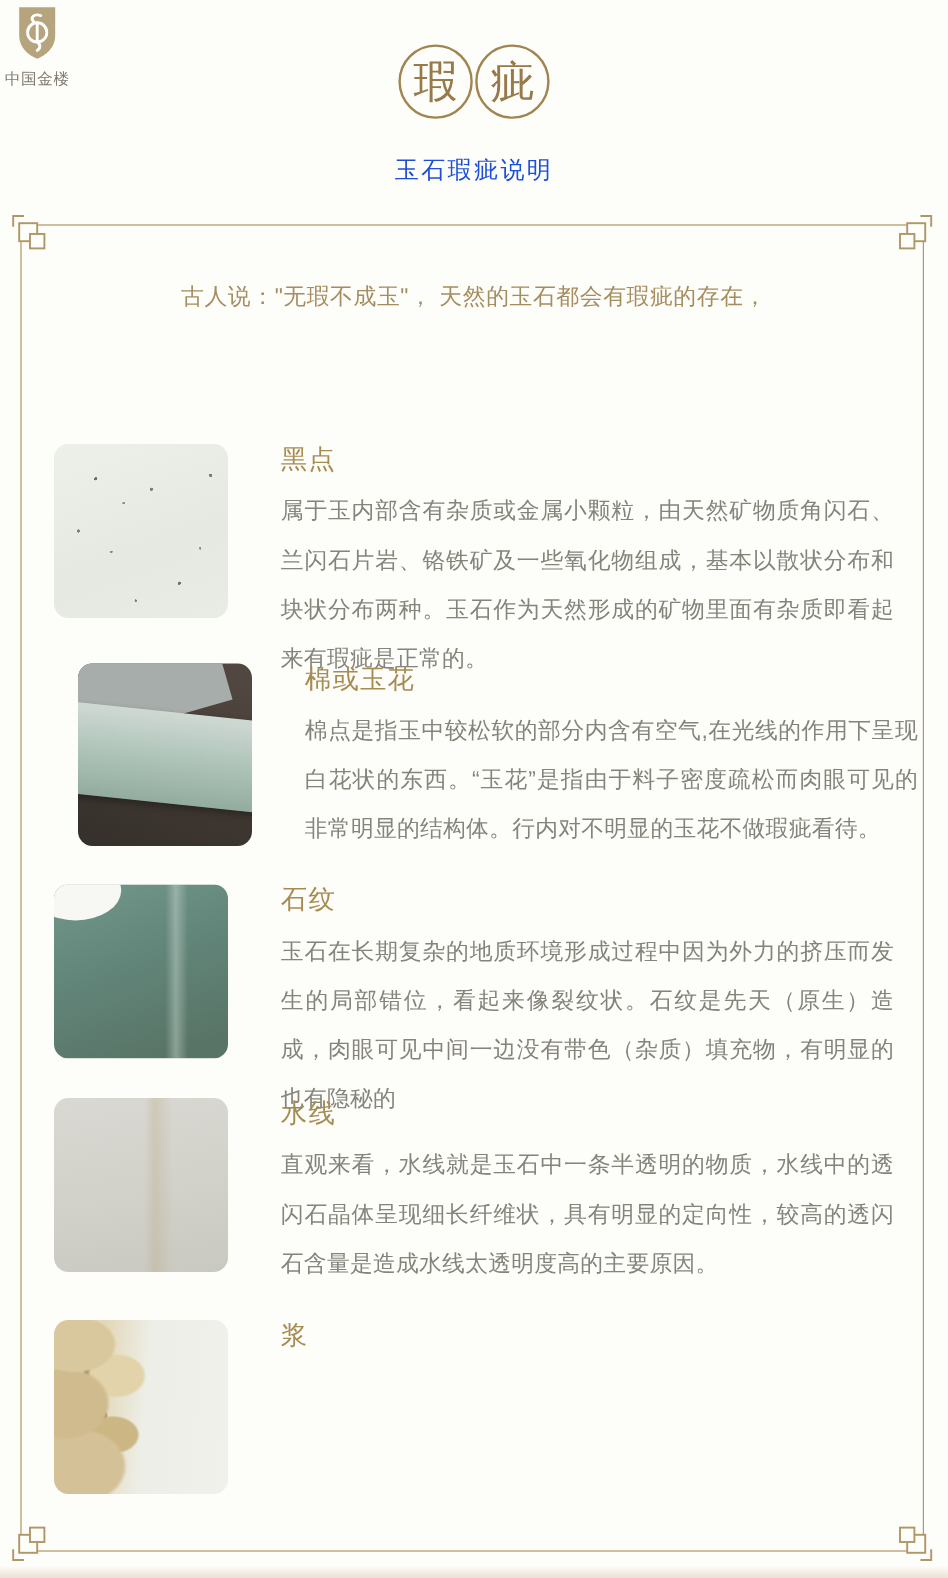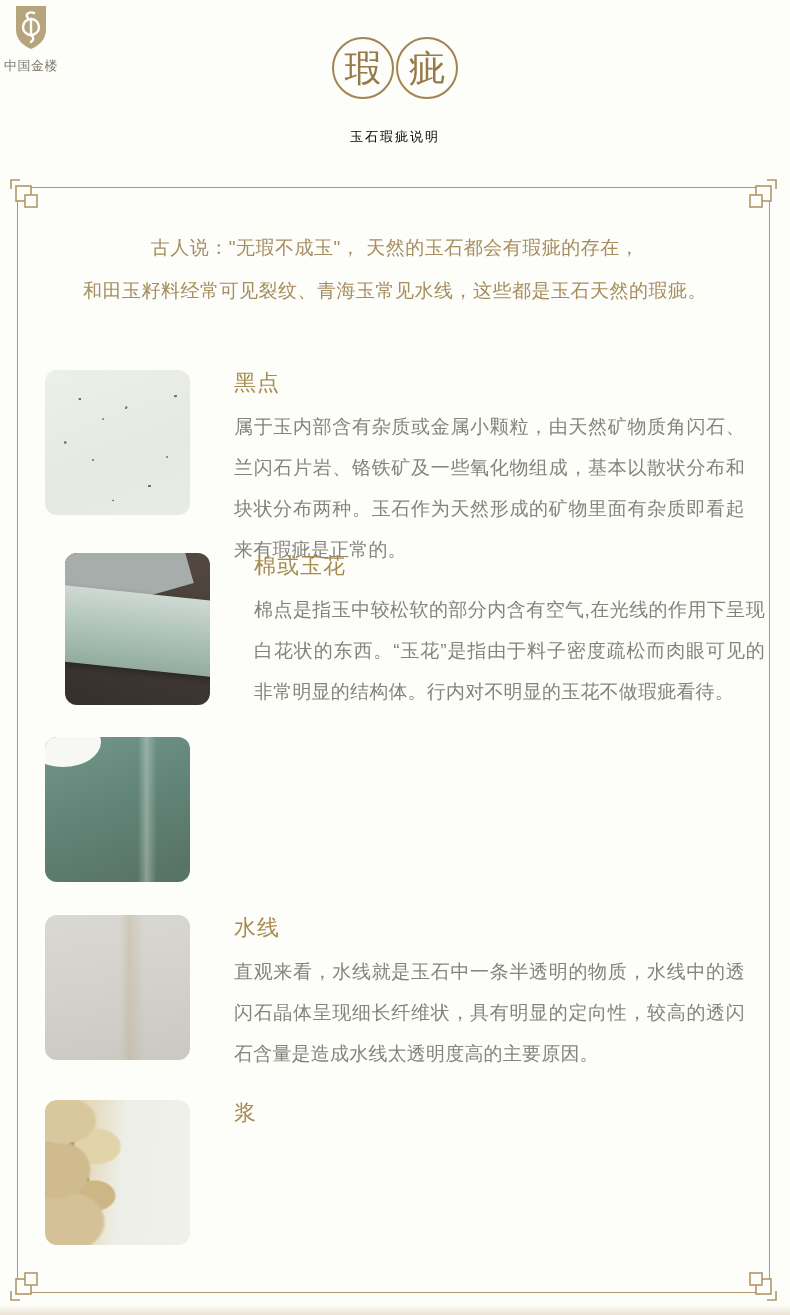--- a/index.html
+++ b/index.html
@@ -7,21 +7,21 @@
         font-family:"Liberation Sans",sans-serif;}
   
   .logo{position:absolute;left:3px;top:4px;width:56px;text-align:center;}
   .logo svg{display:block;margin:0 auto;}
   .logo-label{margin-top:7px;font-size:13px;color:#7f7a6d;letter-spacing:0.5px;white-space:nowrap;}
   .seal-row{position:absolute;left:0;right:0;top:37px;display:flex;justify-content:center;}
   .seal-circle{width:58px;height:58px;border:2px solid #a18550;border-radius:50%;
                display:flex;align-items:center;justify-content:center;margin:0 1px;background:transparent;}
   .seal-char{font-family:"DejaVu Serif",serif;font-size:37px;color:#97794a;line-height:1;}
   .subtitle{position:absolute;left:0;right:0;top:128px;text-align:center;
-            font-size:13px;color:#000000;letter-spacing:2px;}
+            font-size:20px;color:#1d4ed8;letter-spacing:2px;}
   
   .frame{position:absolute;left:17px;top:187px;width:751px;height:1104px;
          border:1.5px solid #b09768;}
   .corner{position:absolute;width:40px;height:40px;}
   .corner.tl{left:-11px;top:-11px;}
   .corner.tr{right:-11px;top:-11px;transform:scaleX(-1);}
   .corner.bl{left:-11px;bottom:-11px;transform:scaleY(-1);}
   .corner.br{right:-11px;bottom:-11px;transform:scale(-1,-1);}
   
   .intro{position:absolute;left:0;right:0;top:226px;text-align:center;
@@ -128,41 +128,44 @@
       <svg width="40" height="40" viewBox="0 0 40 40">
         <path d="M13 3 L4 3 L4 12" fill="none" stroke="#b09768" stroke-width="1.6"></path>
         <rect x="9" y="9" width="15" height="15" fill="#fdfdfa" stroke="#b09768" stroke-width="1.6"></rect>
         <rect x="18" y="18" width="12" height="12" fill="#fdfdfa" stroke="#b09768" stroke-width="1.6"></rect>
       </svg>
     </span>
   </div>
 
   <div class="intro">
     <div>古人说："无瑕不成玉"， 天然的玉石都会有瑕疵的存在，</div>
-    <div>和田玉籽料经常可见裂纹、青海玉常见水线，这些都是玉石天然的瑕疵。</div>
   </div>
 
   <div class="section sec-1">
     <div class="photo ph-blackdots"></div>
     <div class="sec-content">
       <div class="sec-title">黑点</div>
       <div class="sec-body">属于玉内部含有杂质或金属小颗粒，由天然矿物质角闪石、兰闪石片岩、铬铁矿及一些氧化物组成，基本以散状分布和块状分布两种。玉石作为天然形成的矿物里面有杂质即看起来有瑕疵是正常的。</div>
     </div>
   </div>
 
   <div class="section sec-2">
     <div class="photo ph-bangle"></div>
     <div class="sec-content">
       <div class="sec-title">棉或玉花</div>
       <div class="sec-body">棉点是指玉中较松软的部分内含有空气,在光线的作用下呈现白花状的东西。“玉花”是指由于料子密度疏松而肉眼可见的非常明显的结构体。行内对不明显的玉花不做瑕疵看待。</div>
     </div>
   </div>
 
   <div class="section sec-3">
     <div class="photo ph-stoneline"></div>
+    <div class="sec-content">
+      <div class="sec-title">石纹</div>
+      <div class="sec-body">玉石在长期复杂的地质环境形成过程中因为外力的挤压而发生的局部错位，看起来像裂纹状。石纹是先天（原生）造成，肉眼可见中间一边没有带色（杂质）填充物，有明显的也有隐秘的</div>
+    </div>
   </div>
 
   <div class="section sec-4">
     <div class="photo ph-waterline"></div>
     <div class="sec-content">
       <div class="sec-title">水线</div>
       <div class="sec-body">直观来看，水线就是玉石中一条半透明的物质，水线中的透闪石晶体呈现细长纤维状，具有明显的定向性，较高的透闪石含量是造成水线太透明度高的主要原因。</div>
     </div>
   </div>
 

